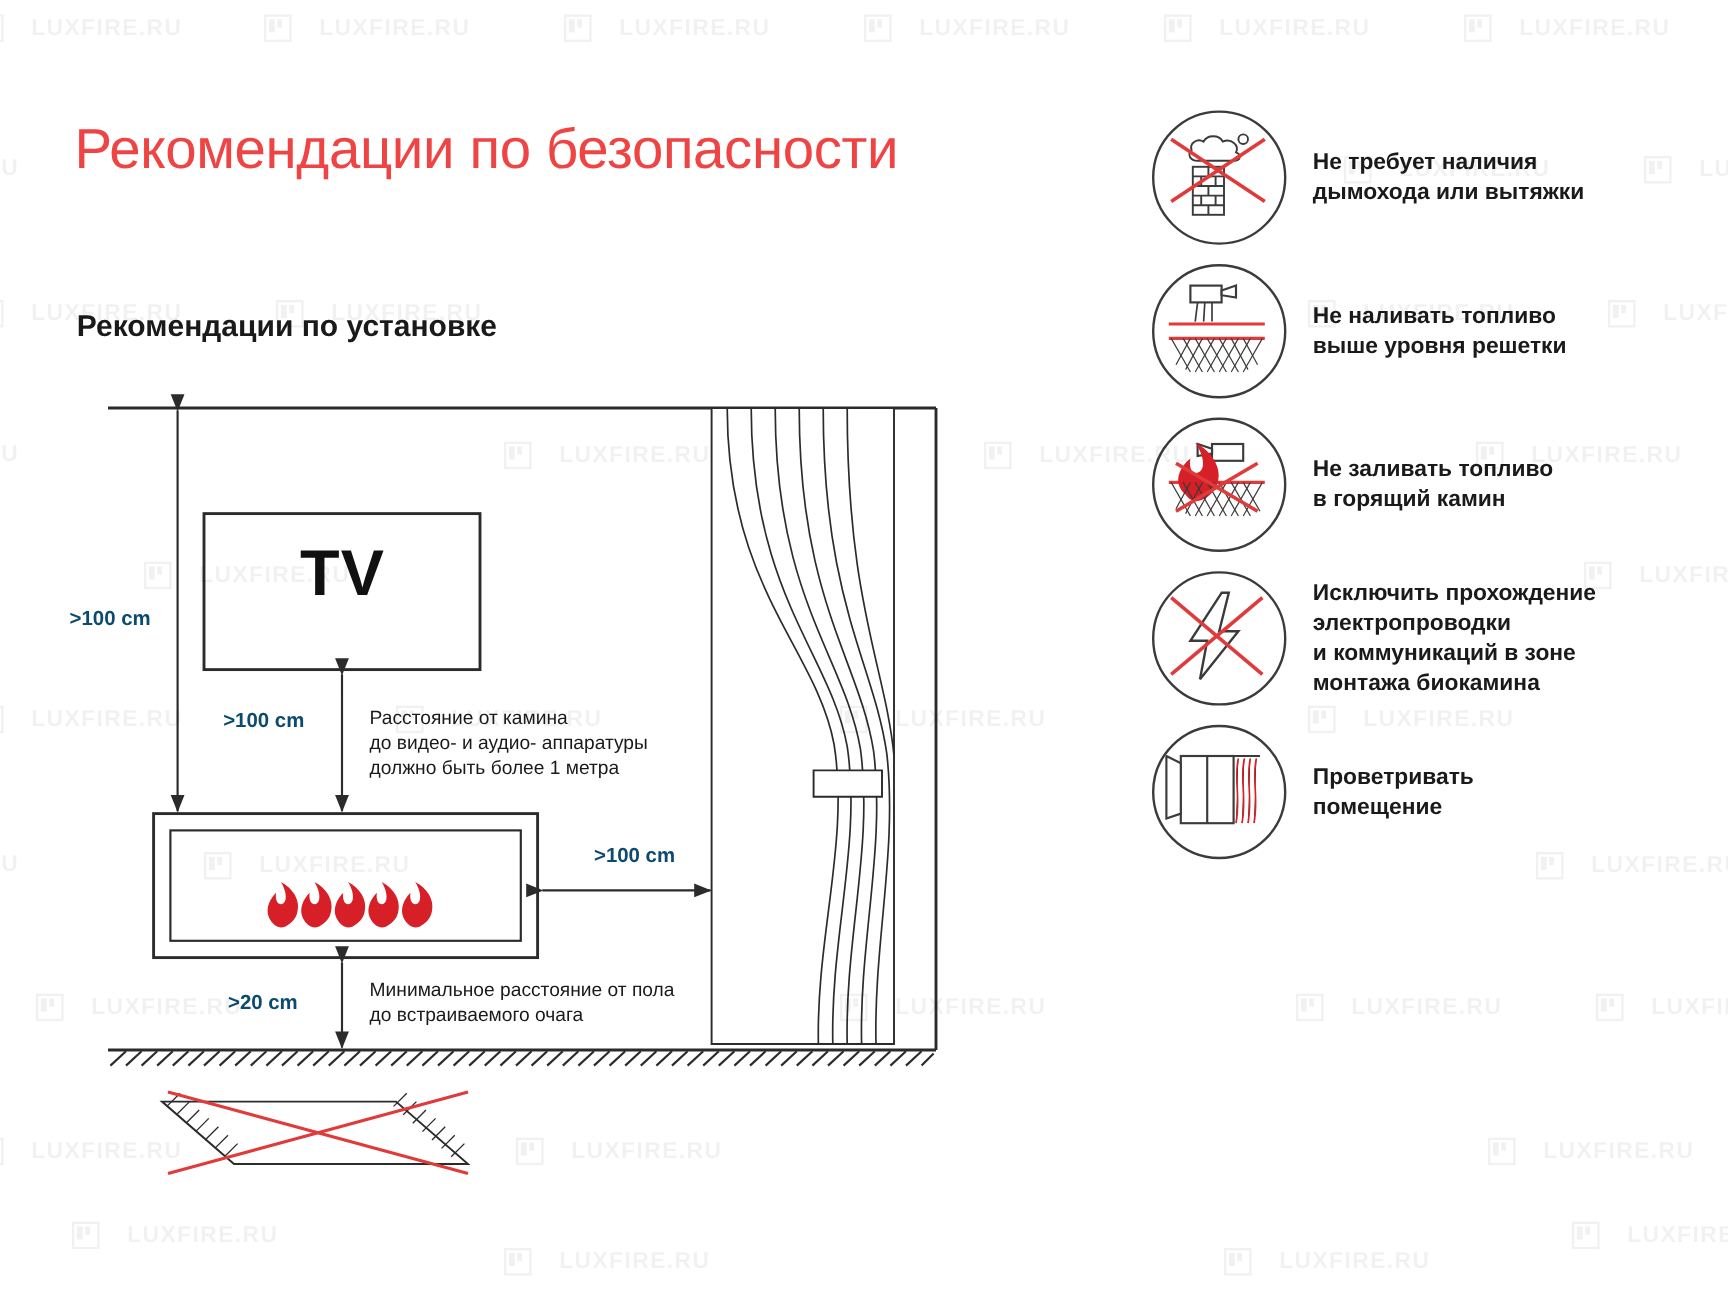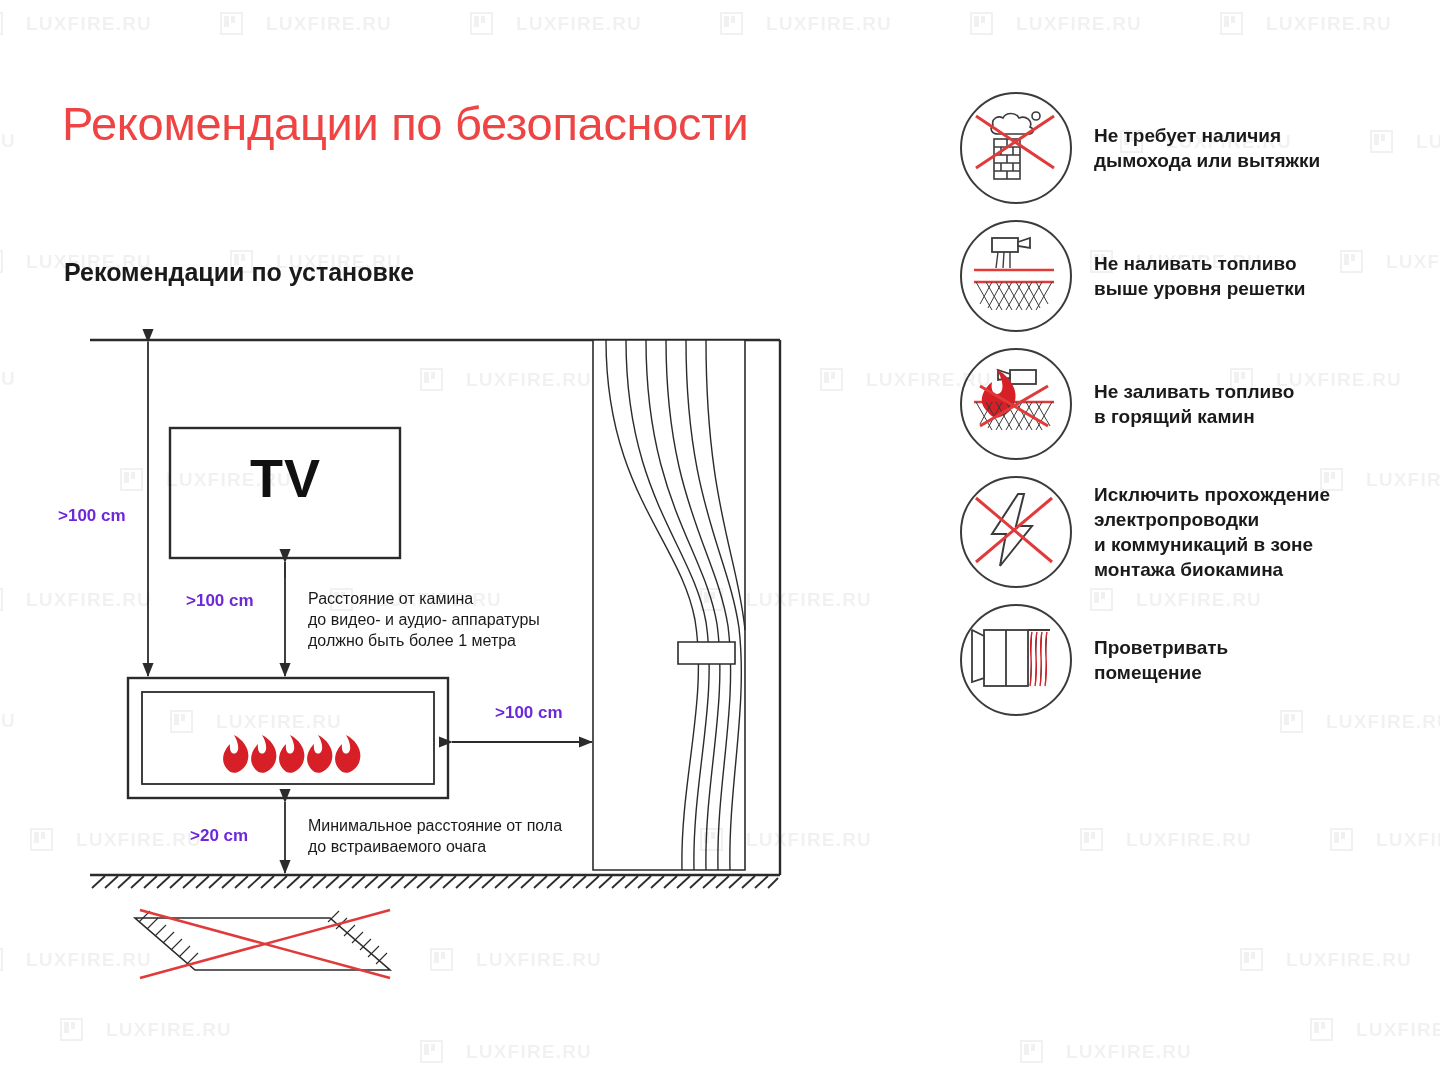--- a/index.html
+++ b/index.html
@@ -88,21 +88,21 @@
     left: 40px;
     top: 310px;
     width: 820px;
     height: 680px;
   }
 
   .dim-label {
     position: absolute;
     font-size: 17px;
     font-weight: 700;
-    color: #6d28d9;
+    color: #0c4a6e;
     white-space: nowrap;
   }
   .note {
     position: absolute;
     font-size: 16px;
     font-weight: 400;
     color: #1a1a1a;
     line-height: 1.32;
     white-space: pre-line;
   }

